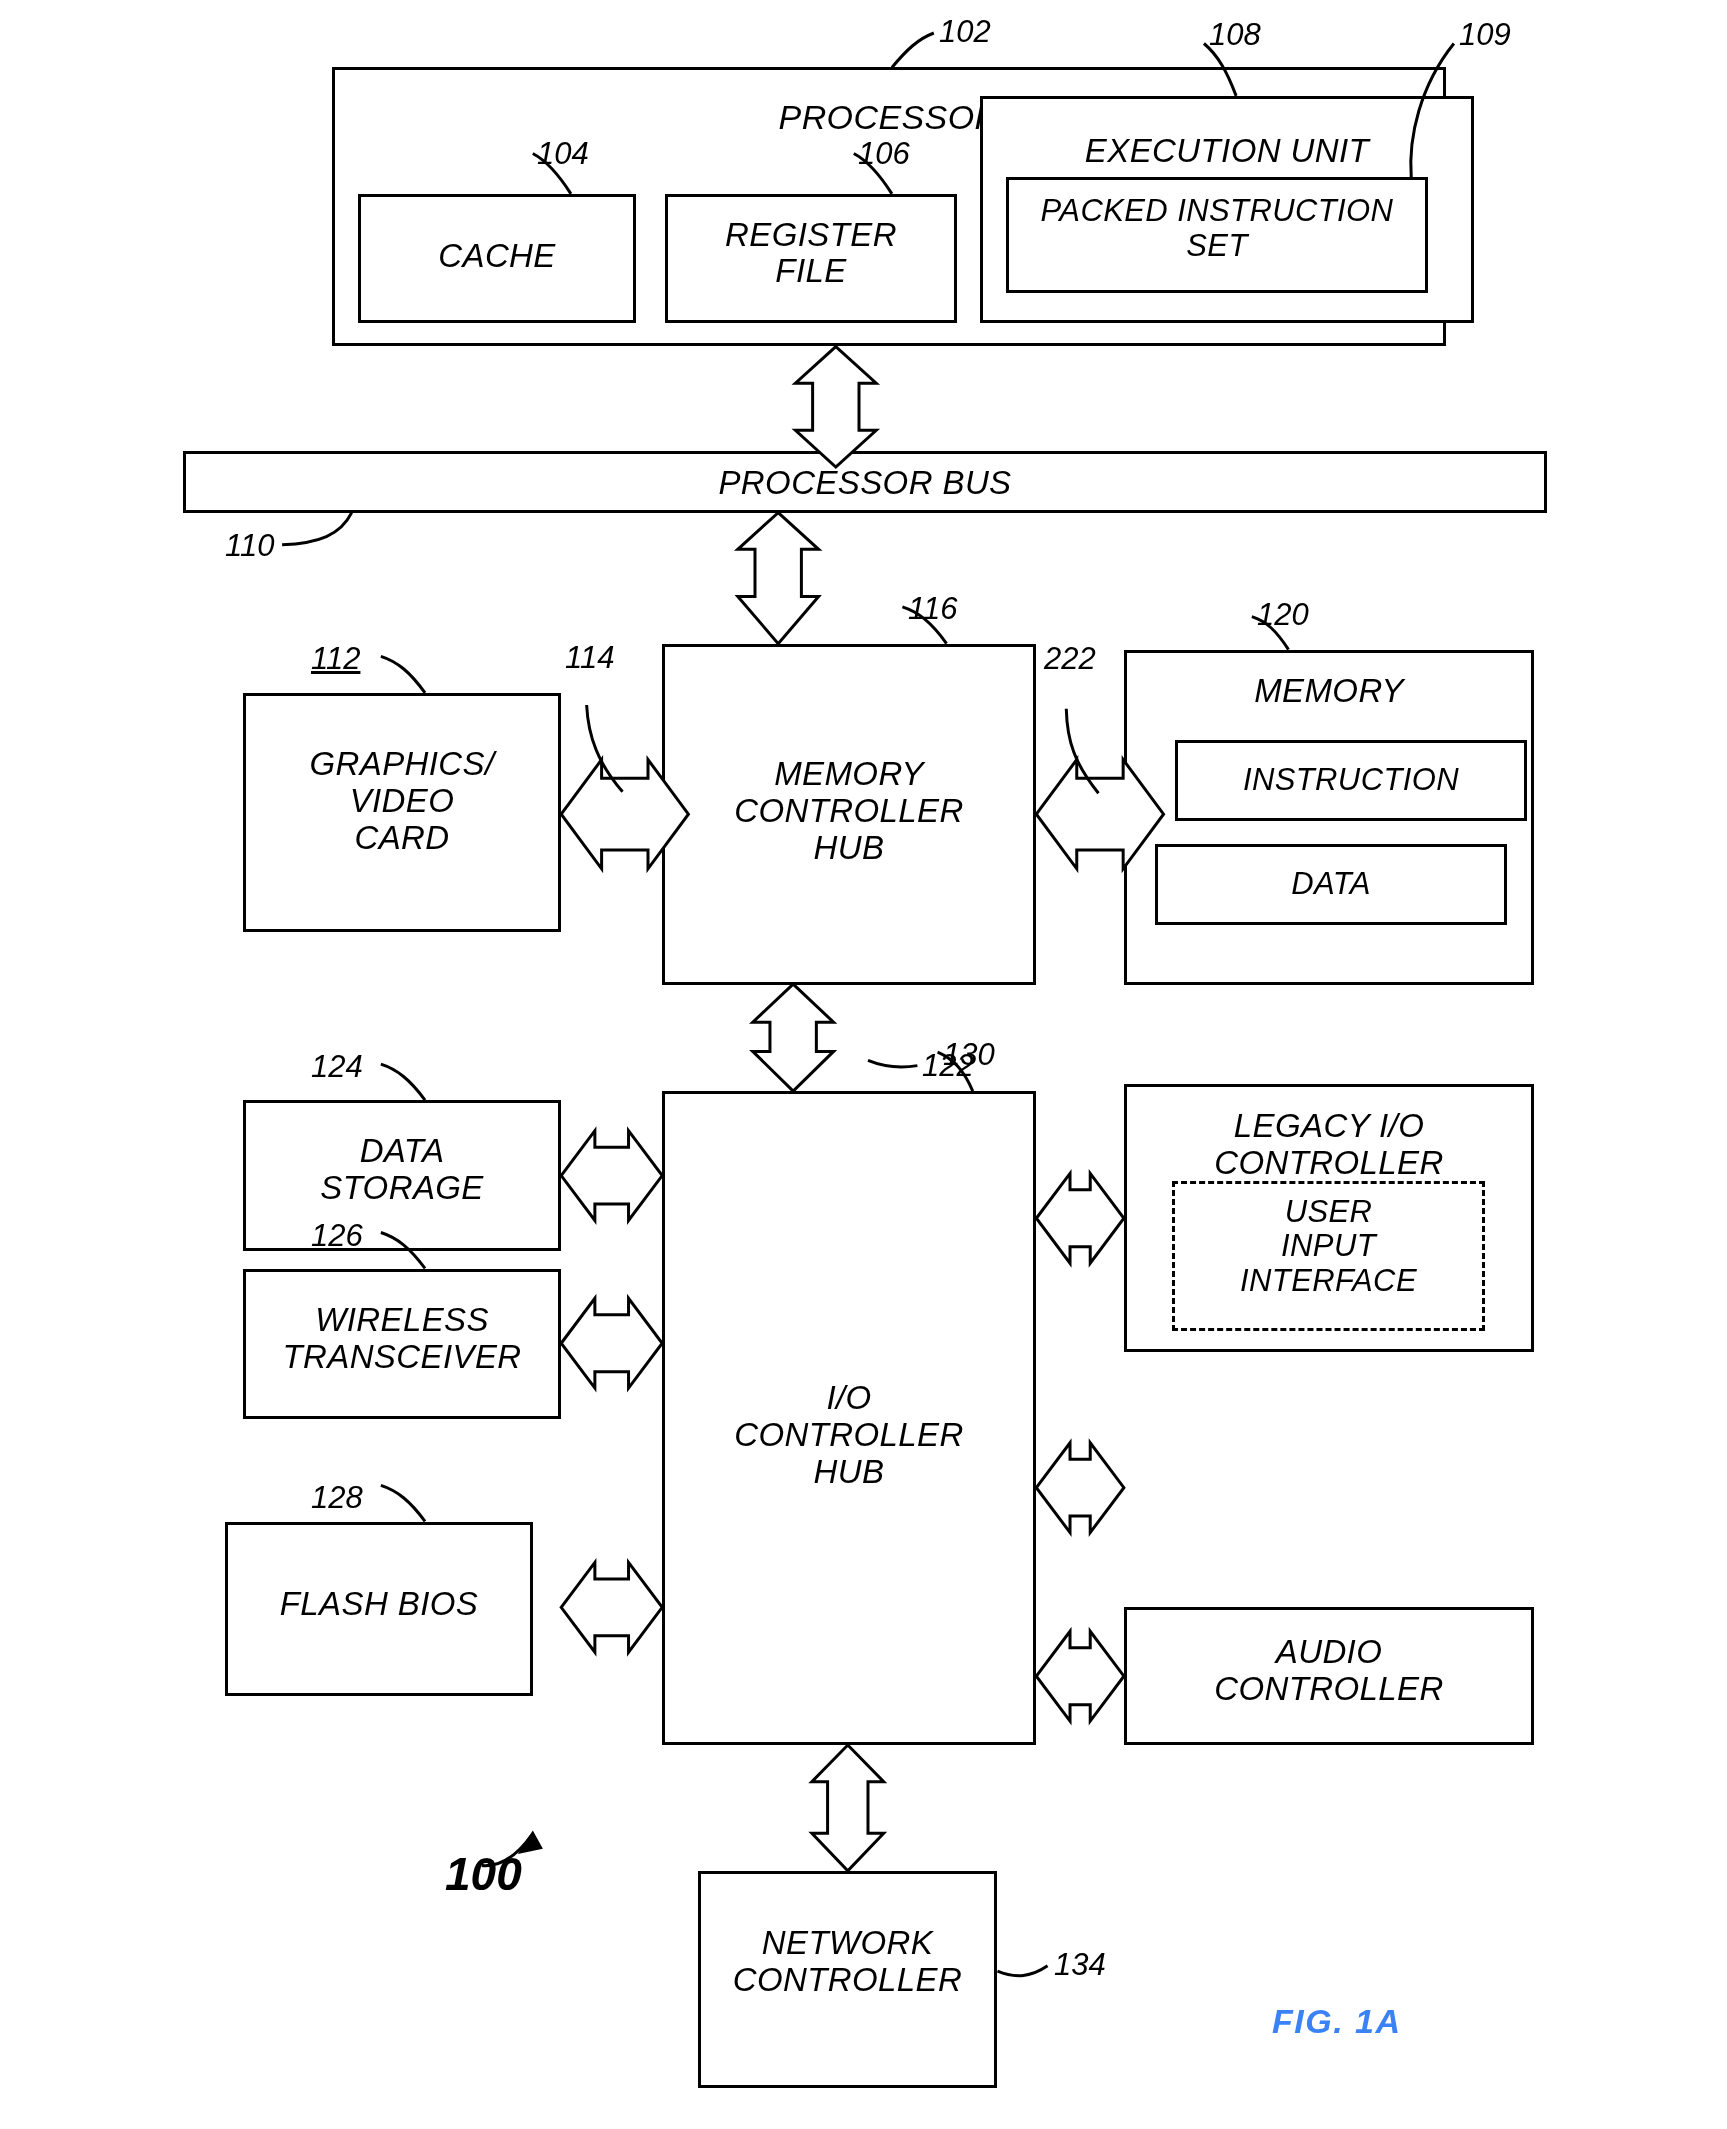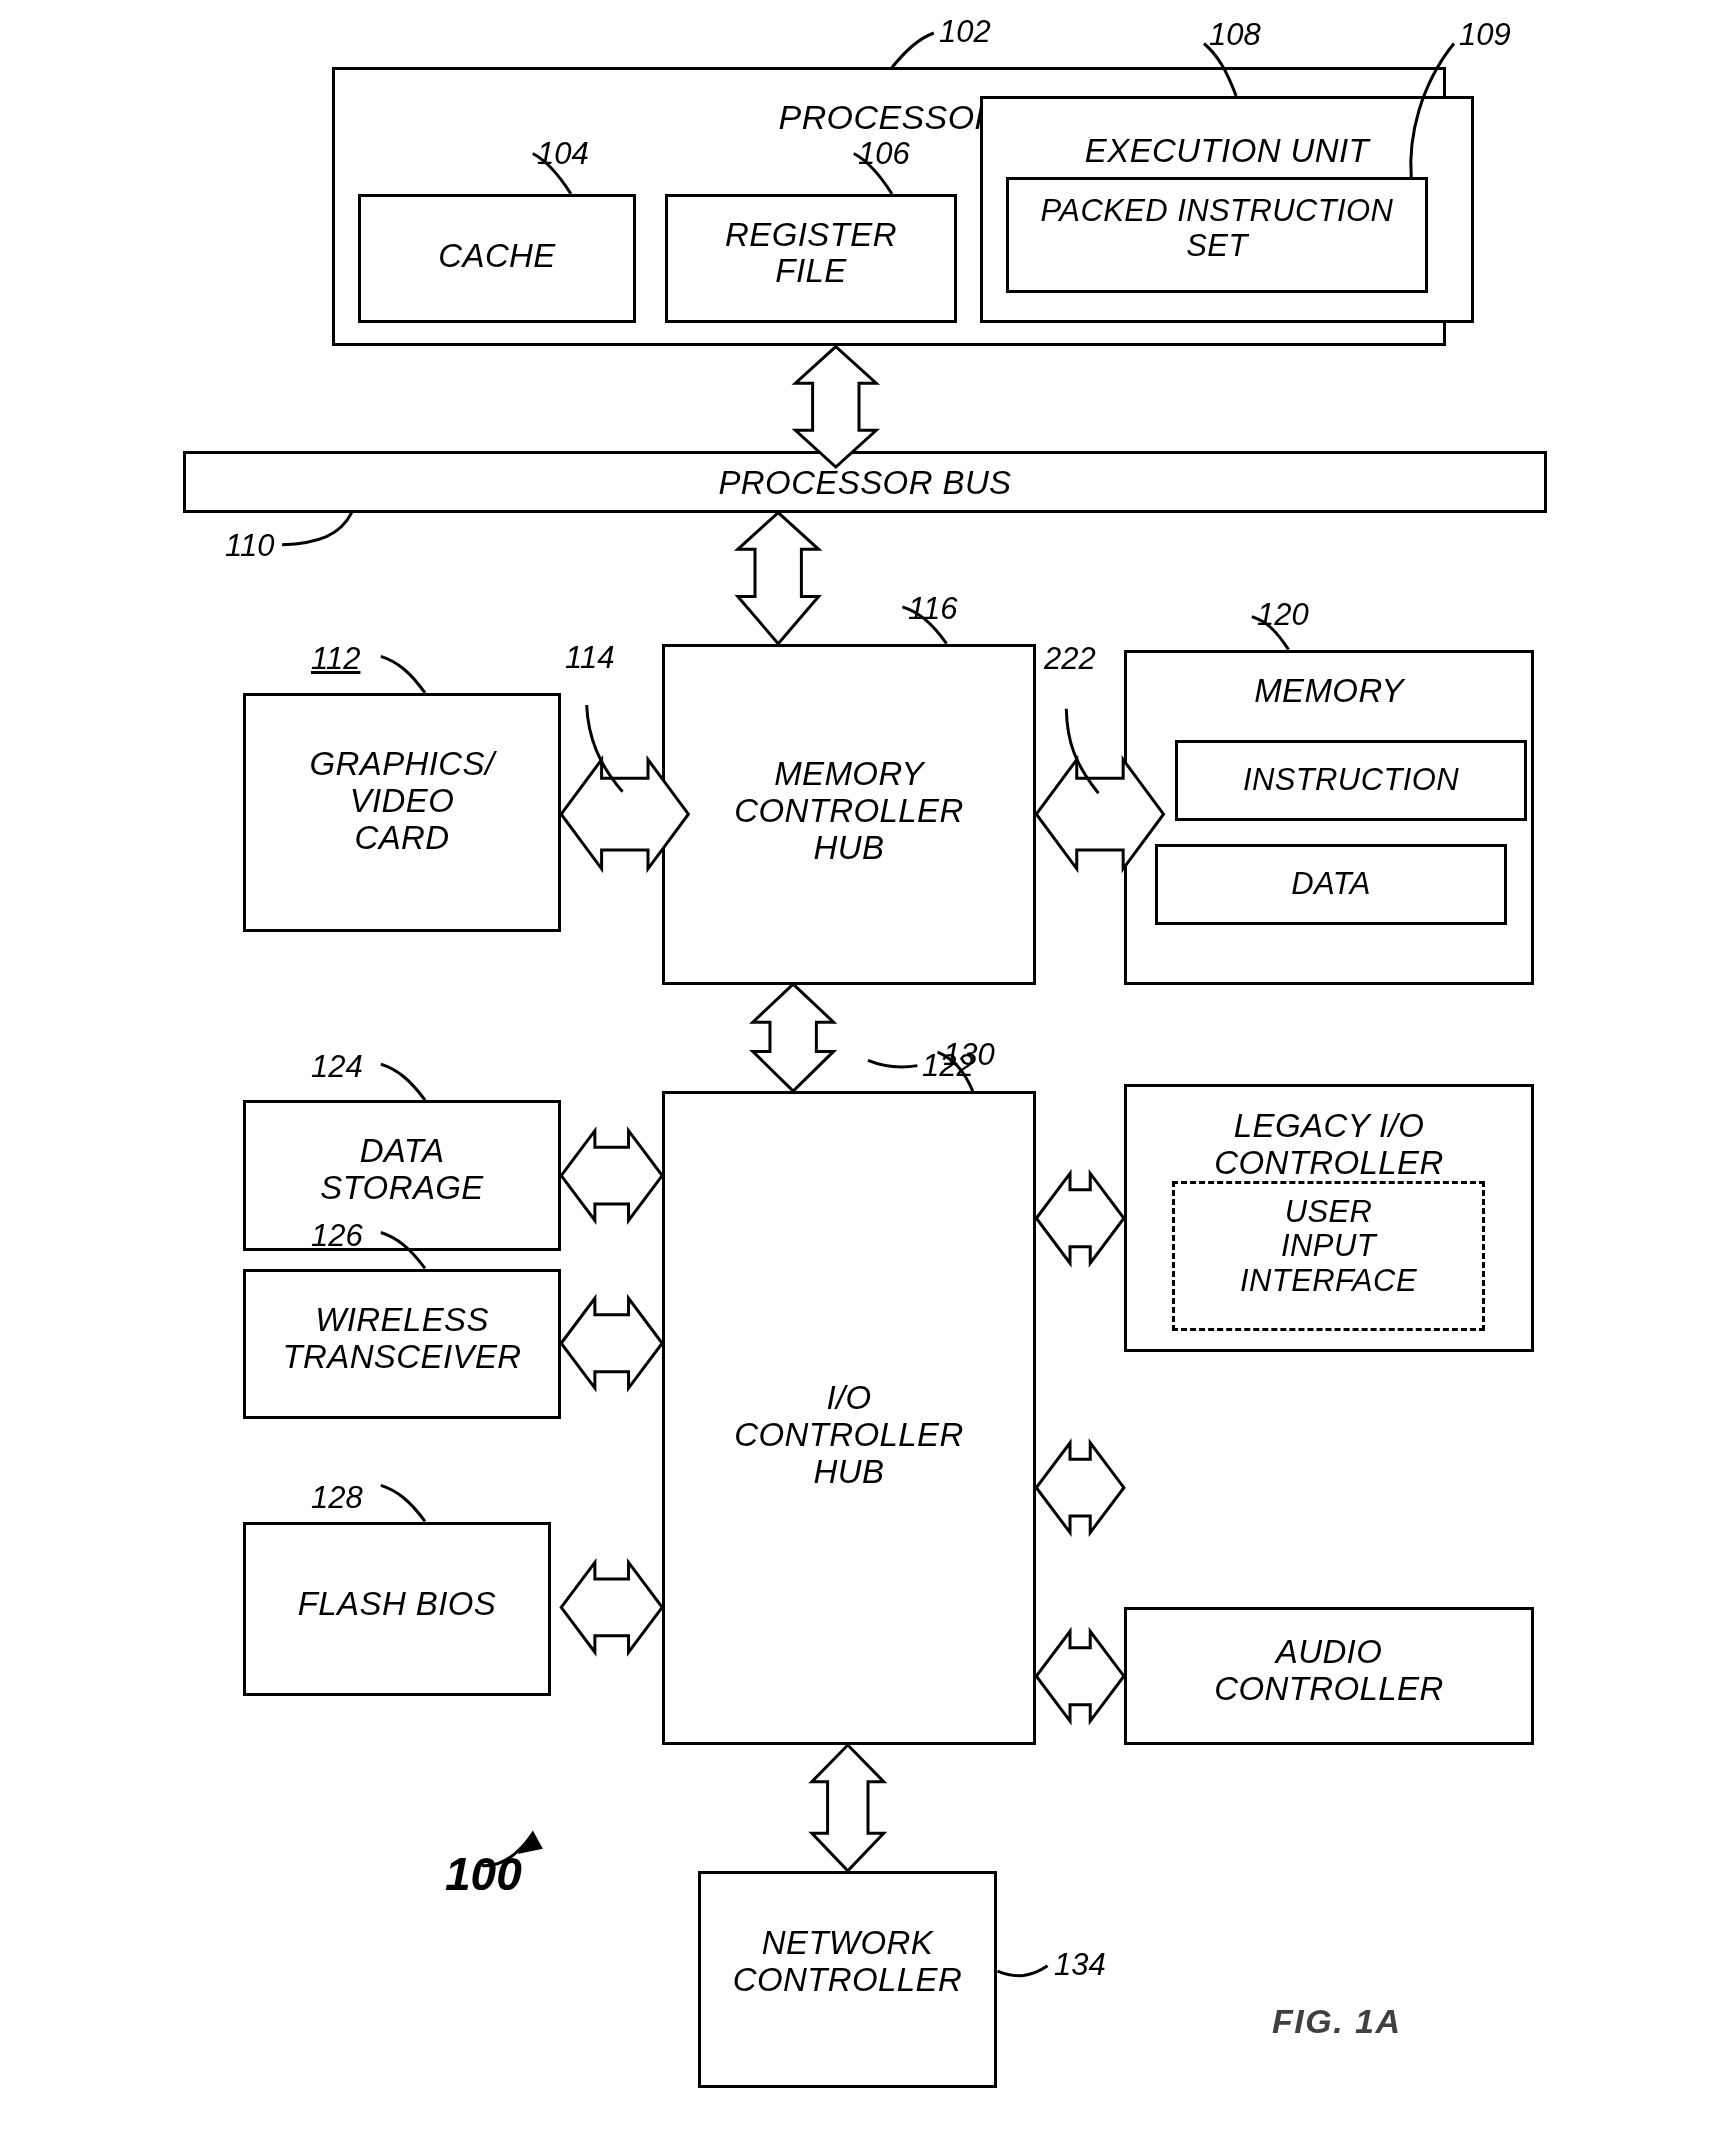--- a/index.html
+++ b/index.html
@@ -13,21 +13,21 @@
        font-style:italic;font-weight:400;color:#000;
        font-family:"Liberation Sans", sans-serif;
        letter-spacing:0.4px;line-height:1.12;white-space:pre-line;}
 
   
   .ref{position:absolute;font-style:italic;font-size:31px;color:#000;
        font-family:"Liberation Sans", sans-serif;white-space:nowrap;}
   .ref.bold{font-weight:bold;}
 
   .fig{position:absolute;font-style:italic;font-weight:bold;font-size:34px;
-       letter-spacing:1.5px;color:#404040;font-family:"Liberation Sans", sans-serif;}
+       letter-spacing:1.5px;color:#3b82f6;font-family:"Liberation Sans", sans-serif;}
 
   svg.ov{position:absolute;left:0;top:0;width:1727px;height:2129px;pointer-events:none;}
 </style>
 </head>
 <body>
 
 <div id="stage">
 
   <div class="bx" style="left:332px;top:67px;width:1114px;height:279px;">
     <div class="lbl" style="top:28.4px;font-size:34px;">PROCESSOR</div>
@@ -80,21 +80,21 @@
   <div class="bx" style="left:243px;top:1100px;width:318px;height:151px;">
     <div class="lbl" style="top:30px;font-size:33px;">DATA
 STORAGE</div>
   </div>
 
   <div class="bx" style="left:243px;top:1269px;width:318px;height:150px;">
     <div class="lbl" style="top:30px;font-size:33px;">WIRELESS
 TRANSCEIVER</div>
   </div>
 
-  <div class="bx" style="left:243px;top:1522px;width:308px;height:174px;text-decoration:underline;">
+  <div class="bx" style="left:225px;top:1522px;width:308px;height:174px;text-decoration:underline;">
     <div class="lbl" style="top:61px;font-size:33px;">FLASH BIOS</div>
   </div>
 
   <div class="bx" style="left:662px;top:1091px;width:374px;height:654px;">
     <div class="lbl" style="top:286px;font-size:33px;">I/O
 CONTROLLER
 HUB</div>
   </div>
 
   <div class="bx" style="left:1124px;top:1084px;width:410px;height:268px;">

